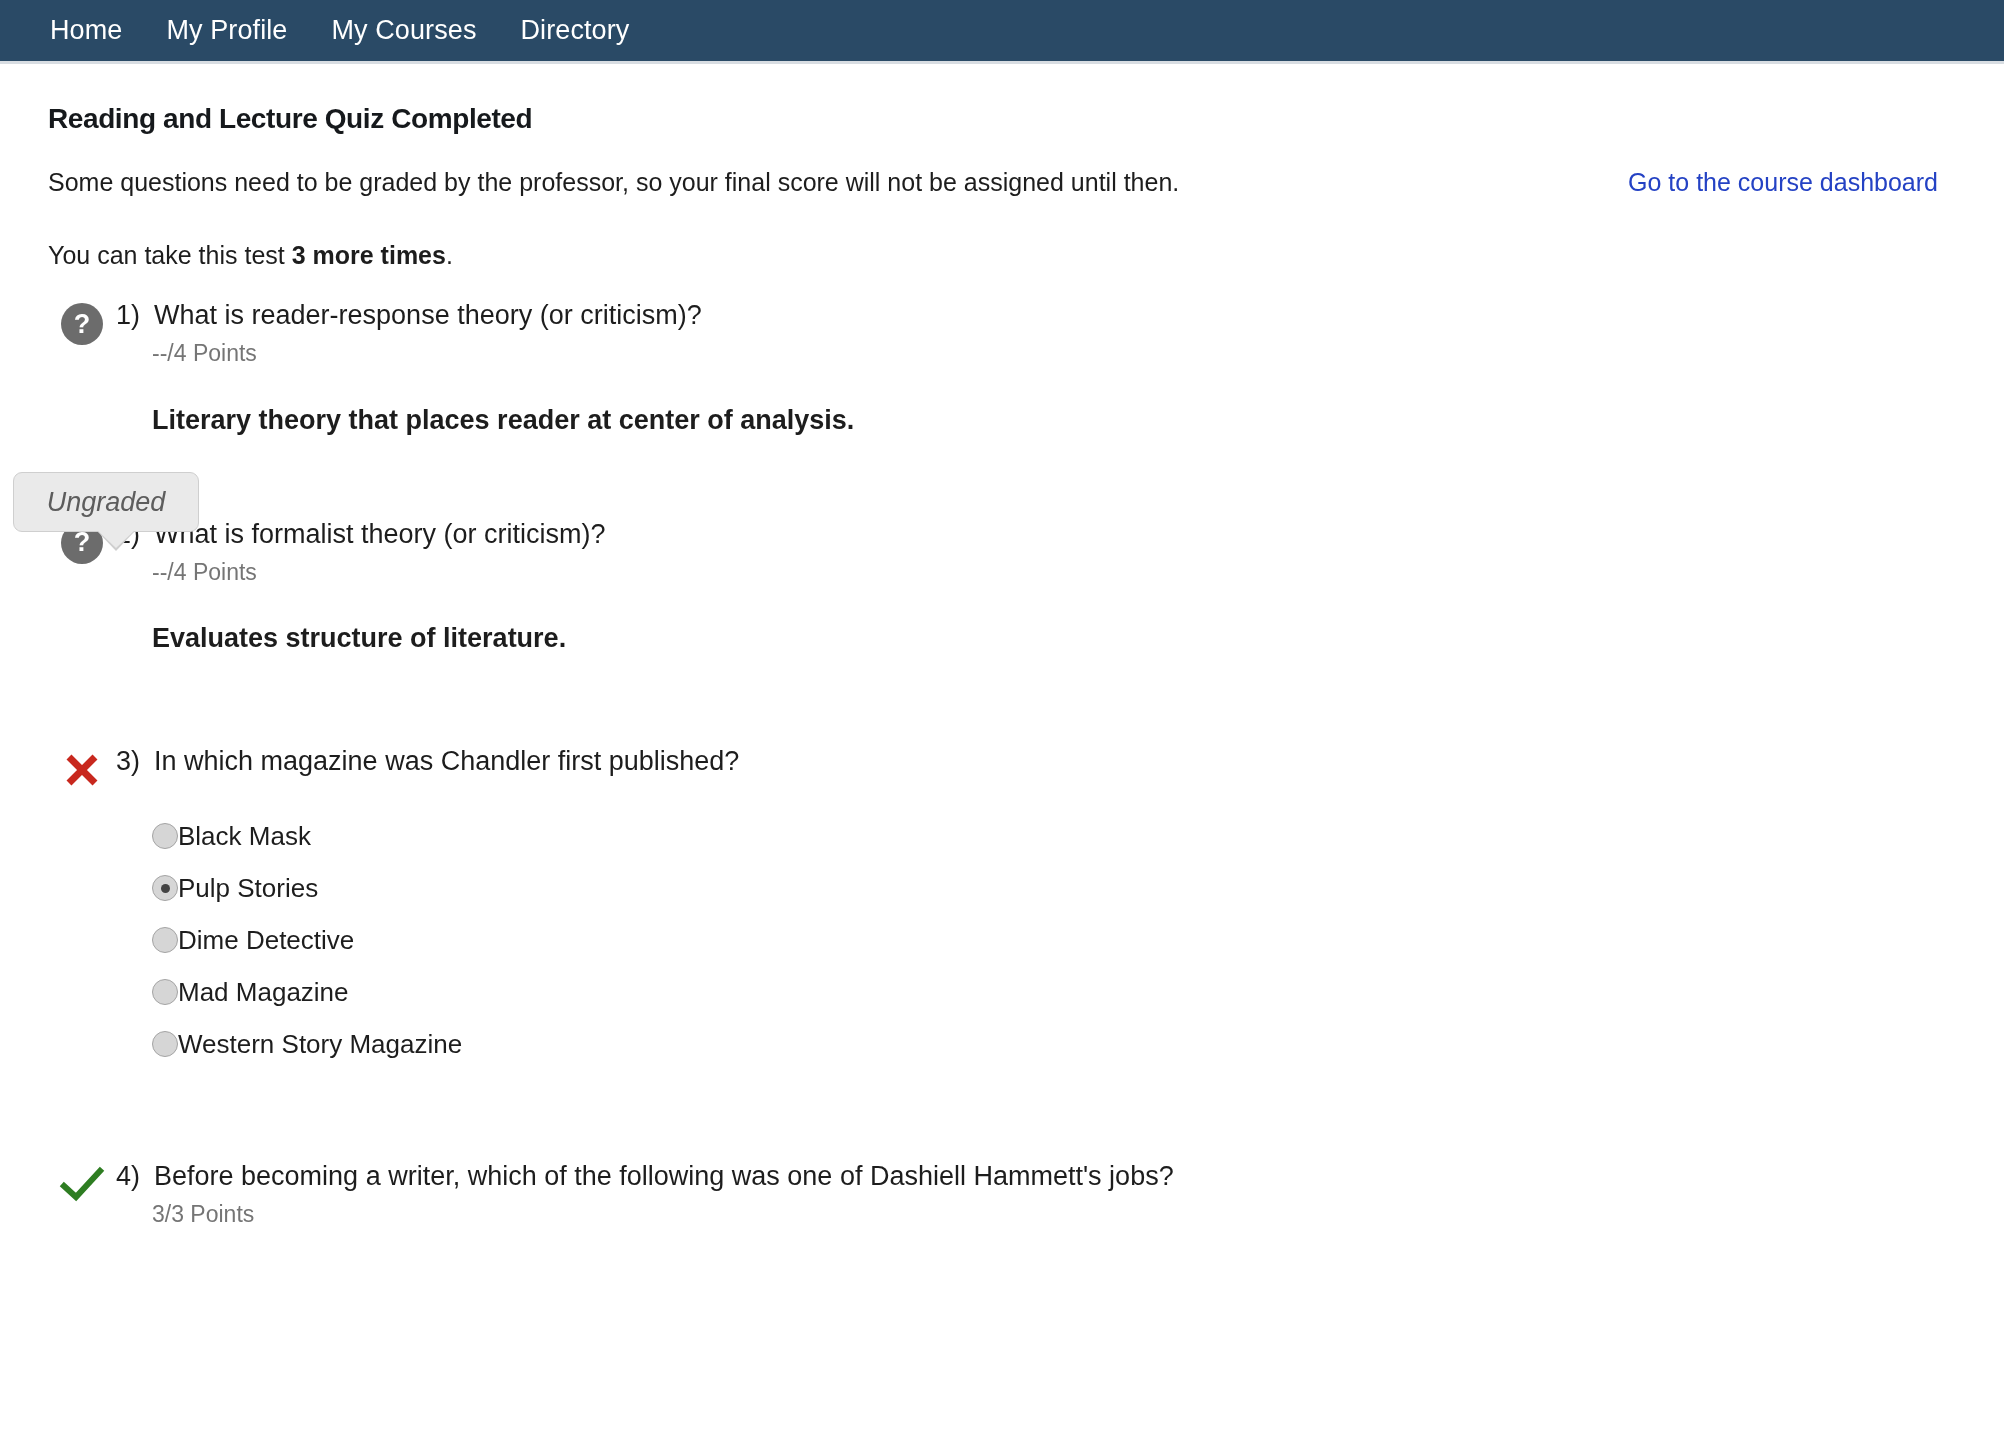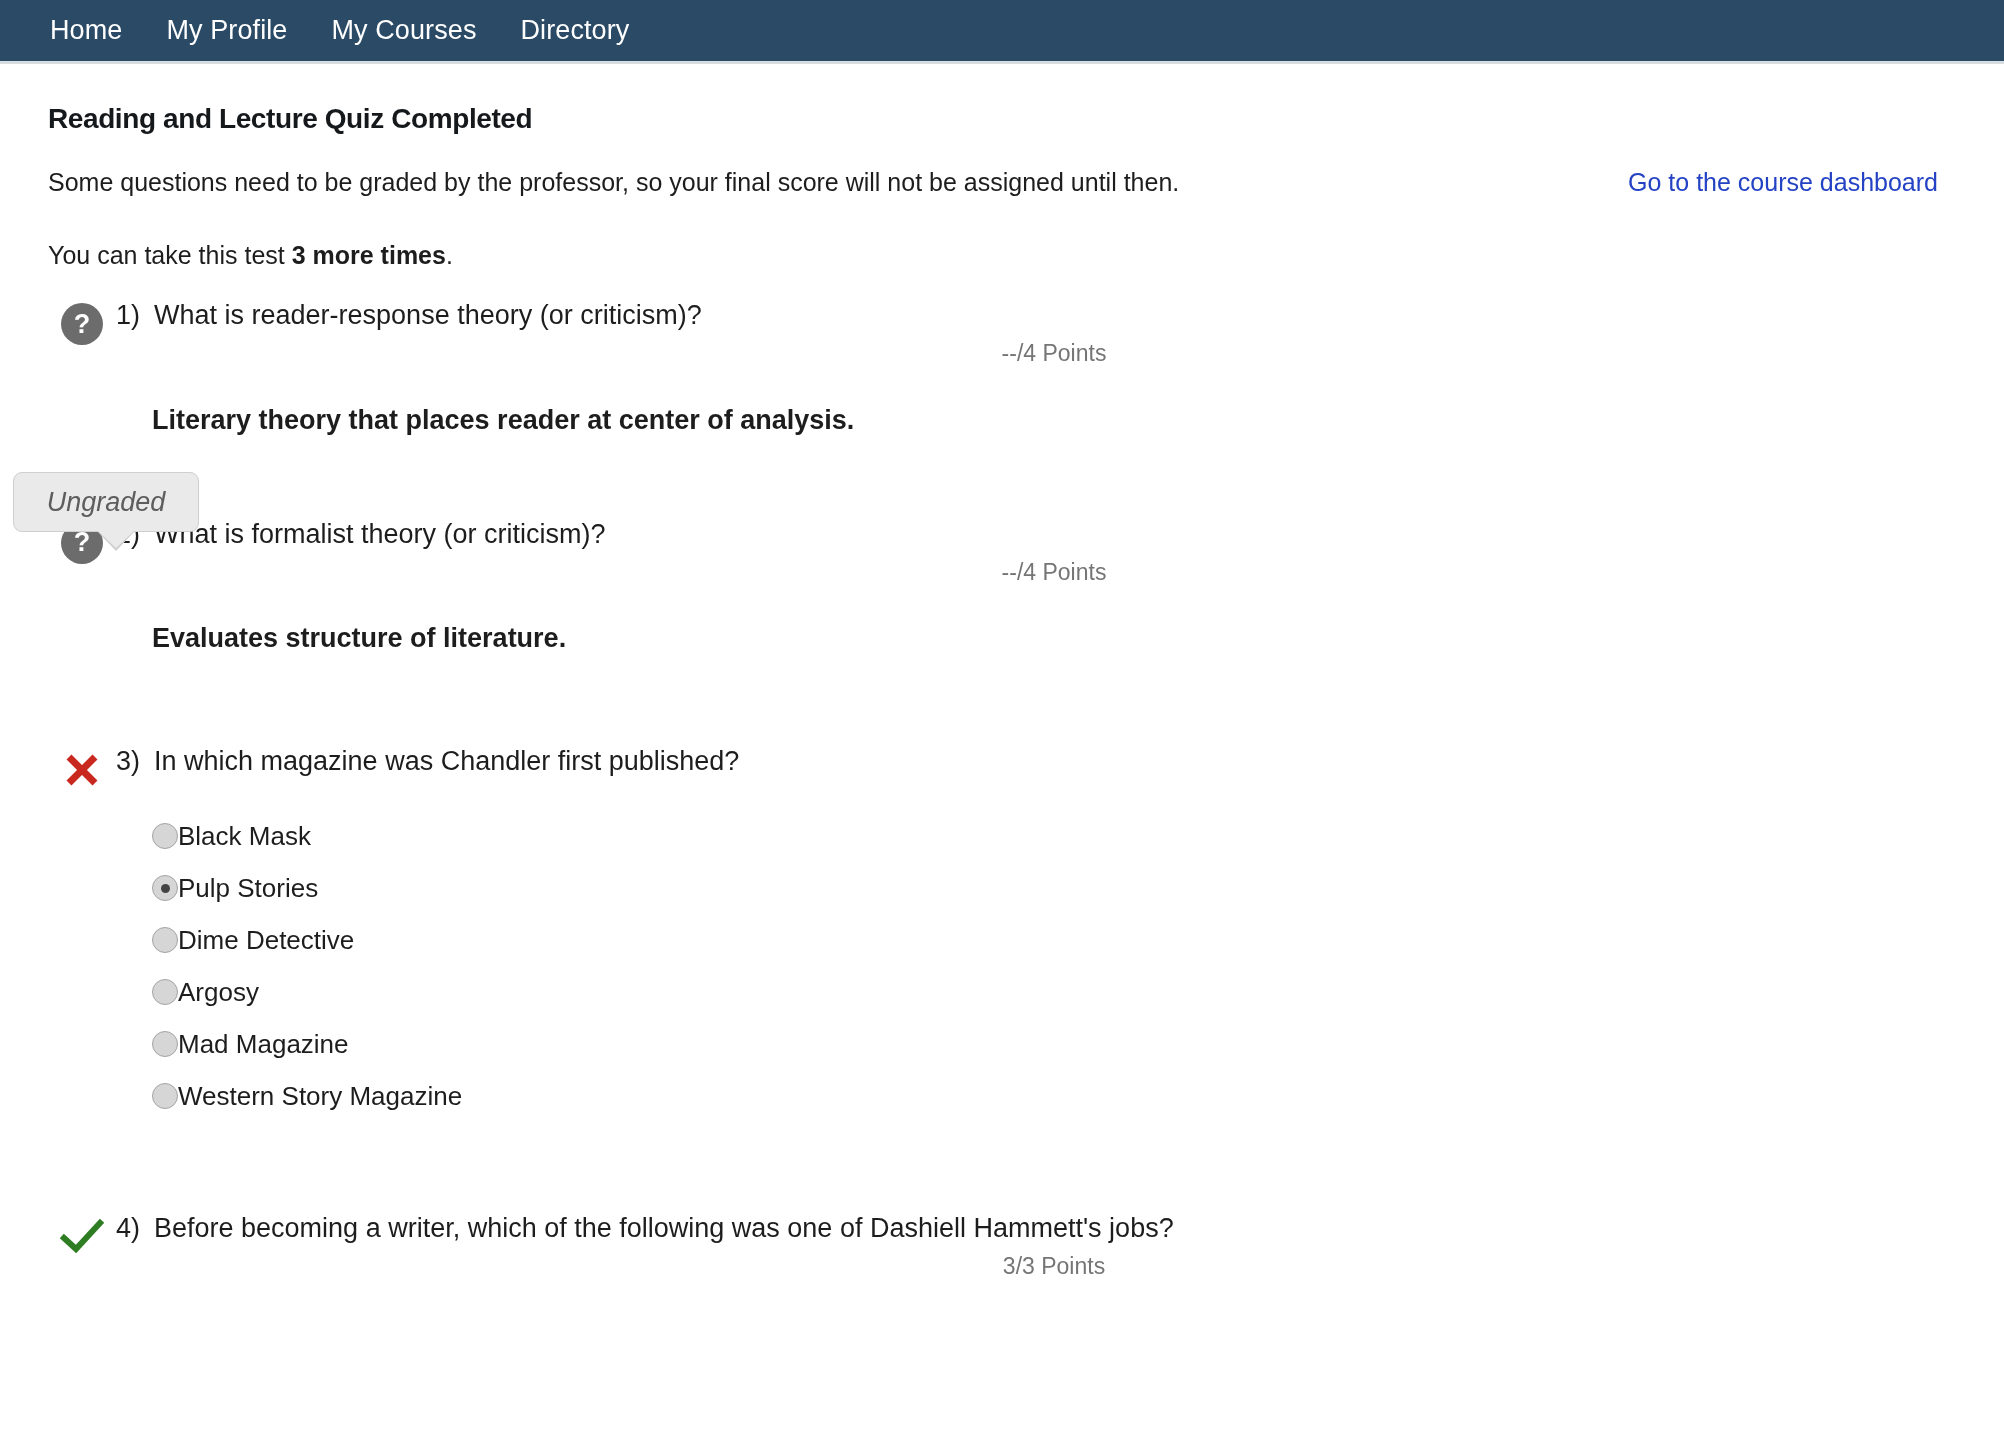--- a/index.html
+++ b/index.html
@@ -146,21 +146,20 @@
     color: #1d1d1d;
     line-height: 1.25;
     max-width: 1090px;
   }
   .qpoints {
     font-size: 23px;
     color: #757575;
     margin-top: 6px;
     margin-left: 36px;
     line-height: 1.3;
-    text-align: center;
   }
   .qanswer {
     font-size: 27px;
     color: #1d1d1d;
     margin-top: 34px;
     margin-left: 36px;
     line-height: 1.3;
     font-weight: bold;
   }
 
@@ -322,24 +321,20 @@
                 <span class="dot"></span>
               </span>
             <span class="choice-label">Pulp Stories</span>
           </div>
           <div class="choice">
             <span class="radio"></span>
             <span class="choice-label">Dime Detective</span>
           </div>
           <div class="choice">
             <span class="radio"></span>
-            <span class="choice-label">Argosy</span>
-          </div>
-          <div class="choice">
-            <span class="radio"></span>
             <span class="choice-label">Mad Magazine</span>
           </div>
           <div class="choice">
             <span class="radio"></span>
             <span class="choice-label">Western Story Magazine</span>
           </div>
         </div>
       </div>
     </div>
 

